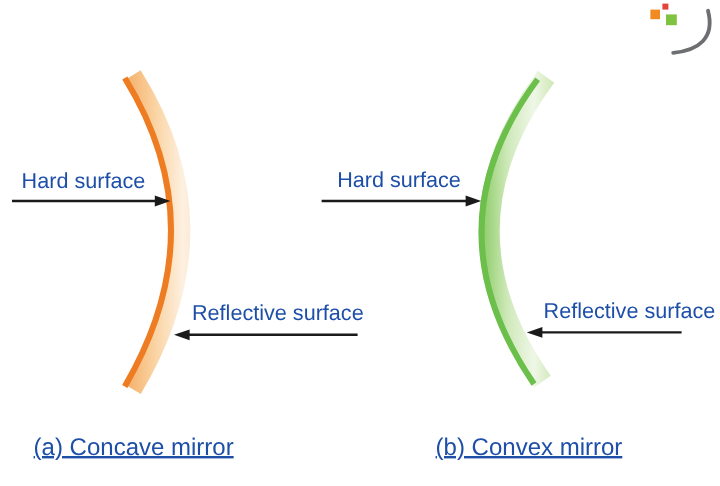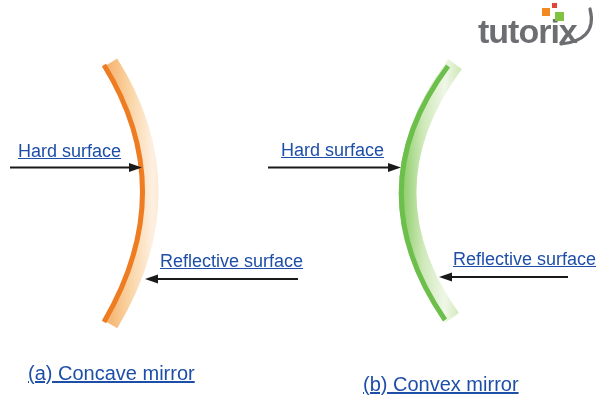--- a/index.html
+++ b/index.html
@@ -10,21 +10,20 @@
     overflow:hidden;
     font-family:"Liberation Sans", sans-serif;
   }
   .art{position:absolute;left:0;top:0;width:600px;height:405px;}
   .label{
     position:absolute;
     color:#1e4fa8;
     font-size:18px;
     line-height:1.15;
     white-space:nowrap;
-    text-decoration:underline;
   }
   .caption{
     position:absolute;
     color:#1e4fa8;
     font-size:20px;
     line-height:1.15;
     white-space:nowrap;
     text-decoration:underline;
   }
   .logo{
@@ -96,22 +95,21 @@
   <div class="label" style="left:18px;top:141px">Hard surface</div>
 
   <div class="label" style="left:160px;top:251px">Reflective surface</div>
 
   <div class="label" style="left:281px;top:140px">Hard surface</div>
 
   <div class="label" style="left:453px;top:249px">Reflective surface</div>
 
   <div class="caption" style="left:28px;top:362px">(a) Concave mirror</div>
 
-  <div class="caption" style="left:363px;top:373px">(b) Convex mirror</div>
+  <div class="caption" style="left:363px;top:362px">(b) Convex mirror</div>
 
   <div class="logo">
-    <span class="logo-text">tutorix</span>
     <span class="dot dot-orange"></span>
     <span class="dot dot-red"></span>
     <span class="dot dot-green"></span>
   </div>
 
 </div>
 
 </body></html>

